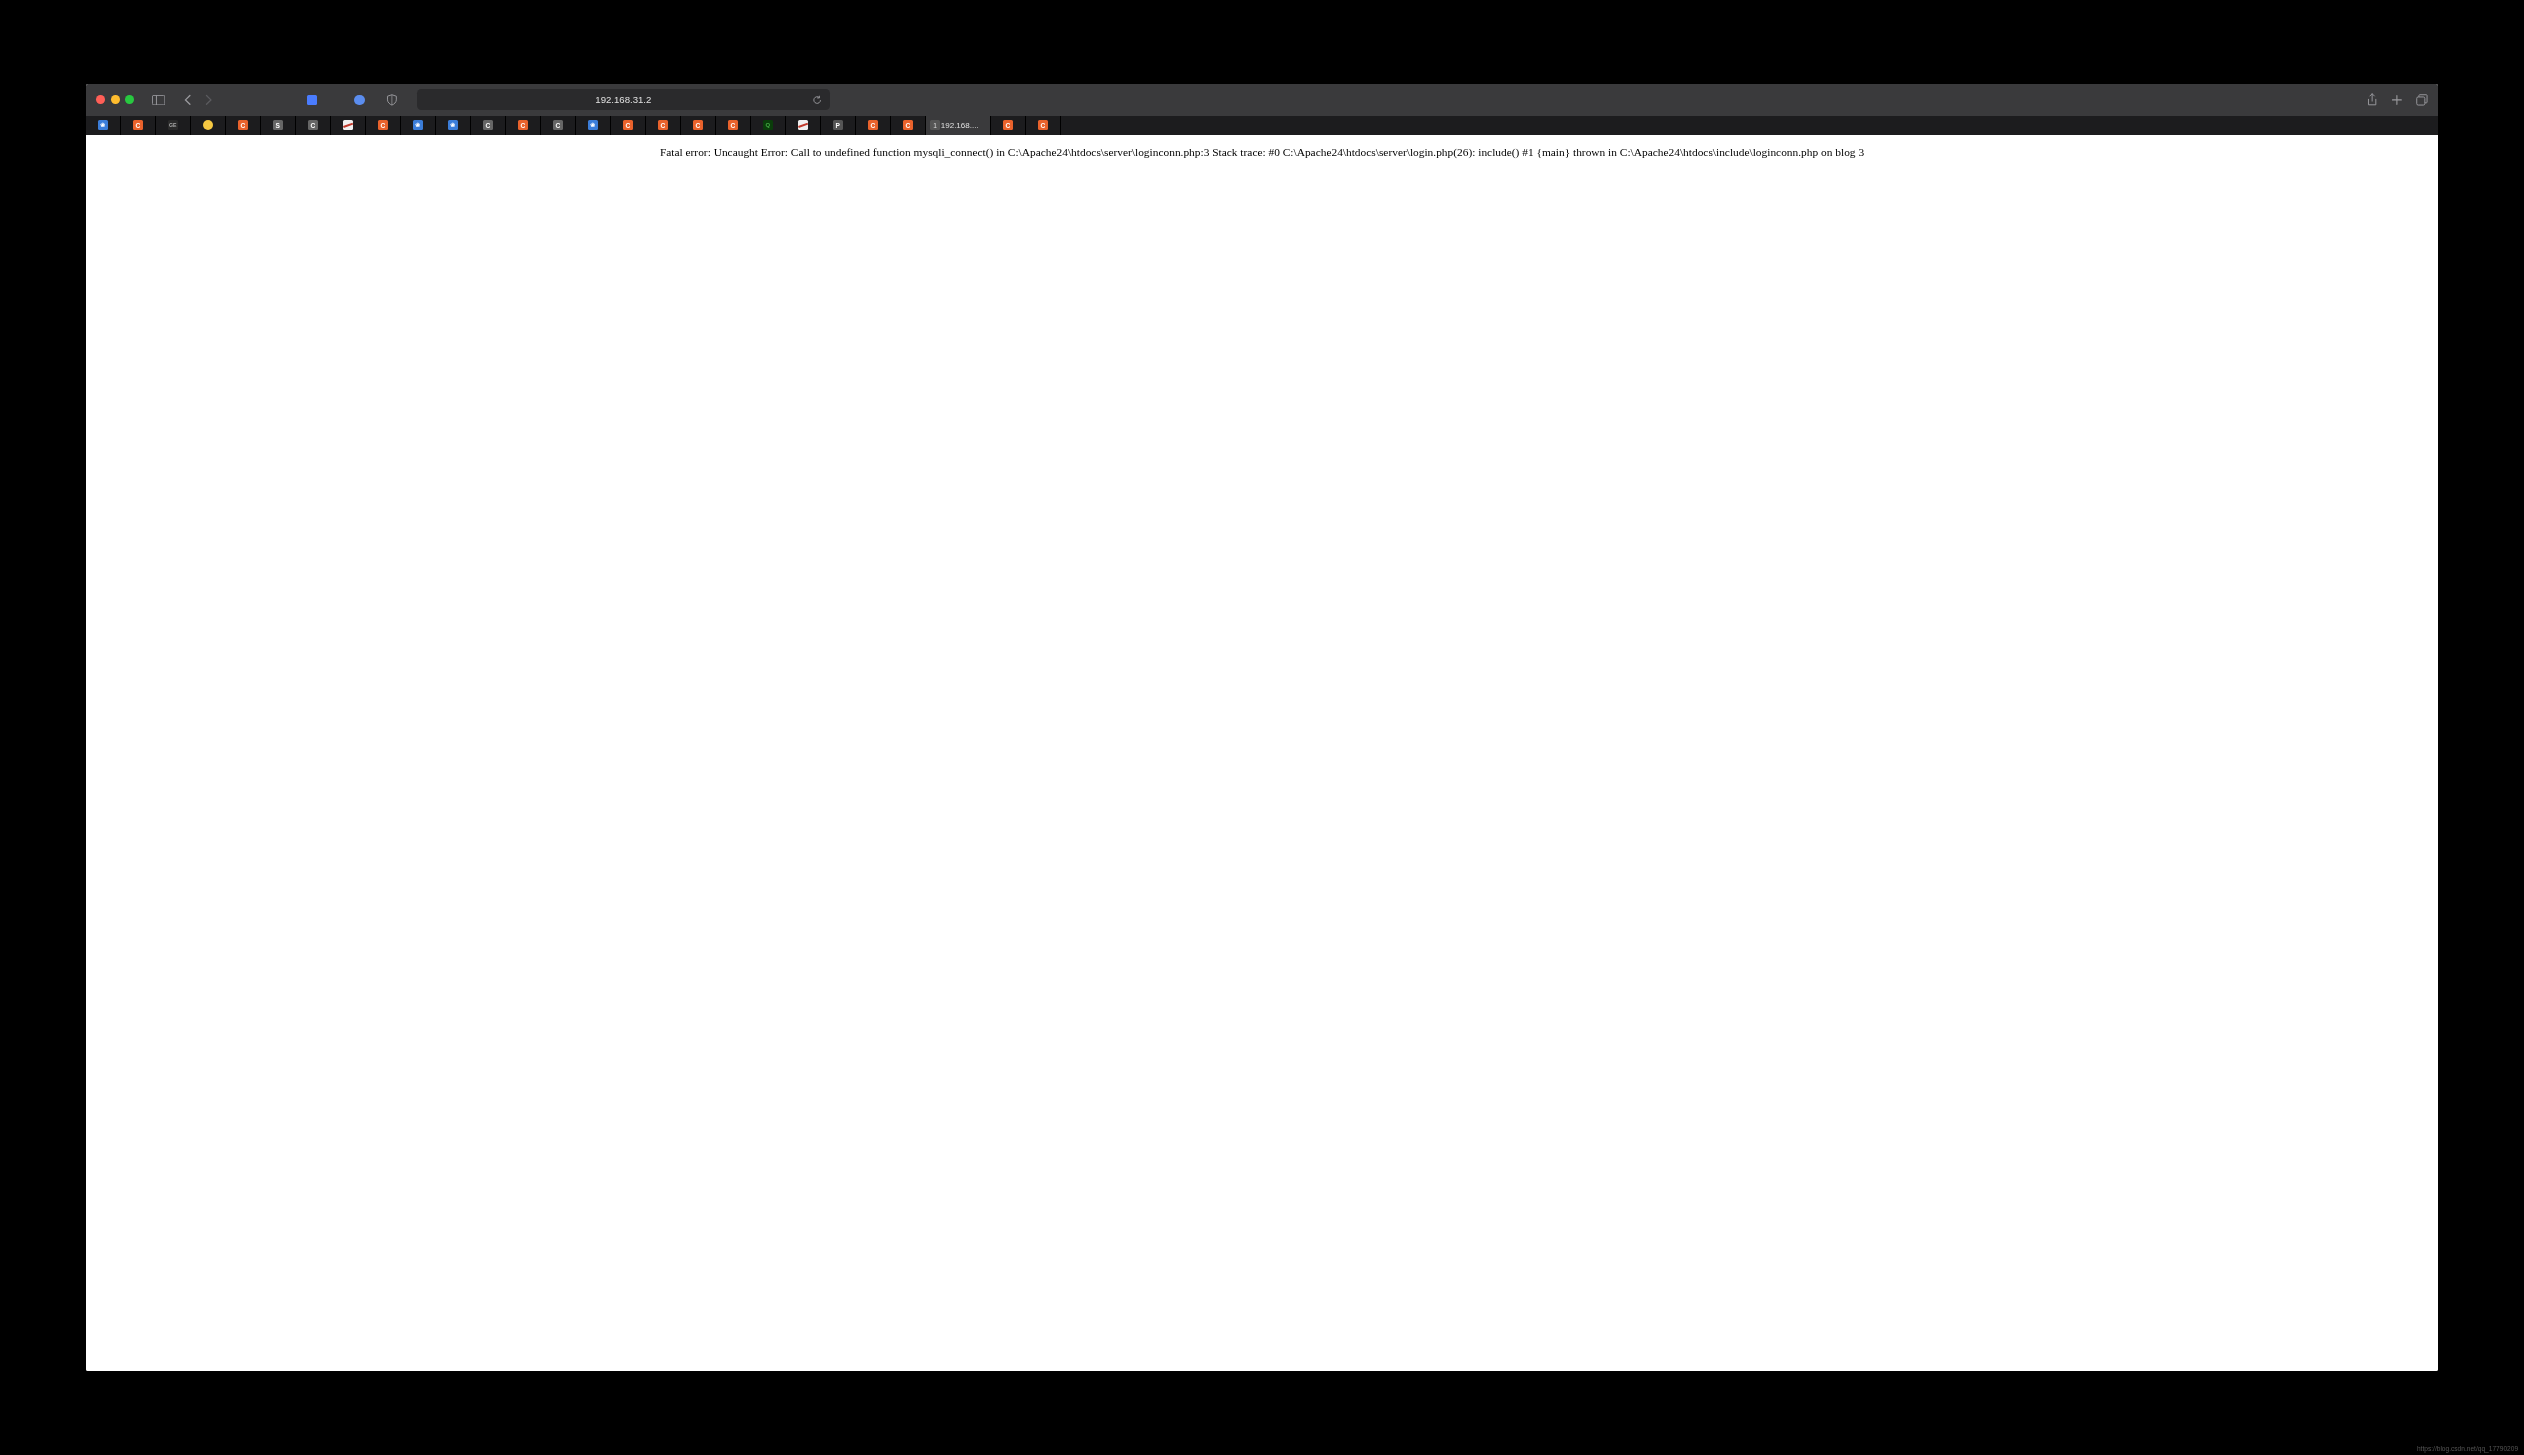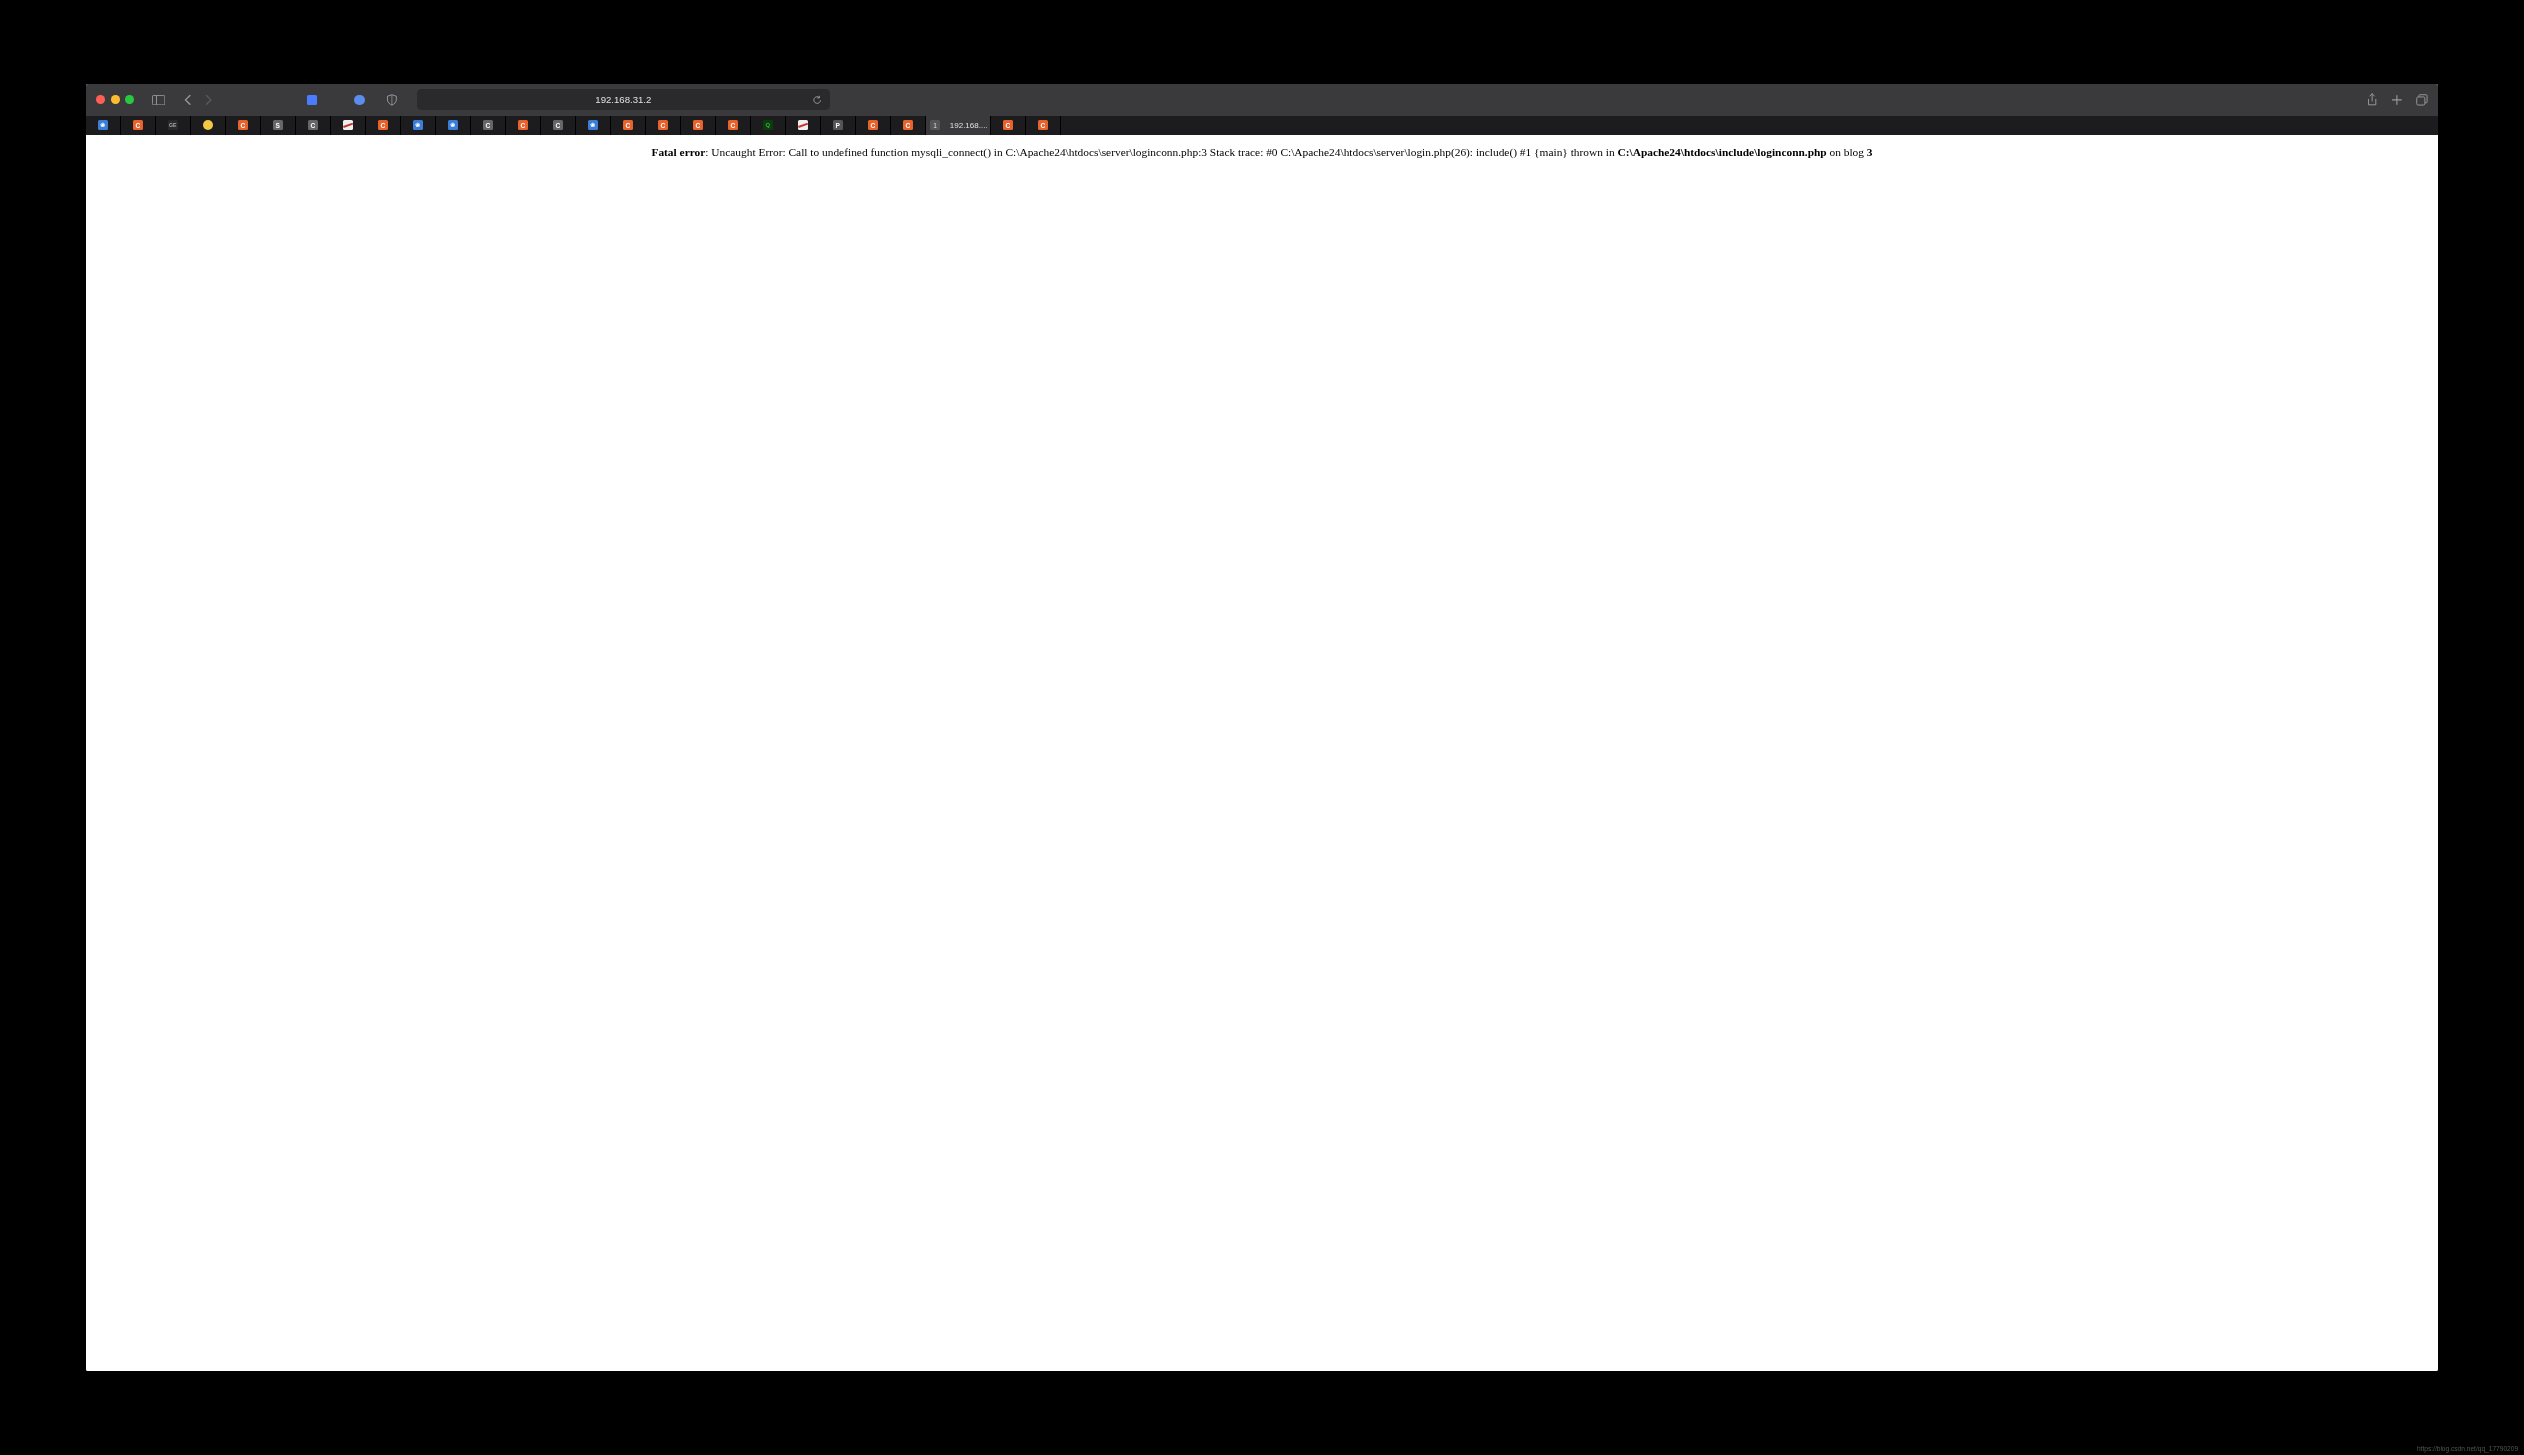--- a/index.html
+++ b/index.html
@@ -151,21 +151,21 @@
       justify-content: center;
       position: relative;
       background: #1c1c1e;
     }
     
     .tab.active {
       background: #3a3a3c;
       width: 65px;
       justify-content: flex-start;
       padding-left: 4.4px;
-      gap: 10px;
+      gap: 1px;
     }
     
     .tab-label {
       color: #e0e0e0;
       font-size: 8px;
       white-space: nowrap;
       overflow: hidden;
     }
     
     .tab-count {
@@ -206,21 +206,21 @@
       background: #fff;
       padding: 10.3px 5.9px;
       font-family: "Times New Roman", Times, serif;
       font-size: 11.4px;
       line-height: 1.35;
       color: #000;
       overflow: auto;
     }
     
     .content b {
-      font-weight: bold;
+      font-weight: normal;
     }
     
     .watermark {
       position: fixed;
       bottom: 2.9px;
       right: 5.9px;
       color: #555;
       font-size: 6.6px;
       font-family: Arial, sans-serif;
     }

